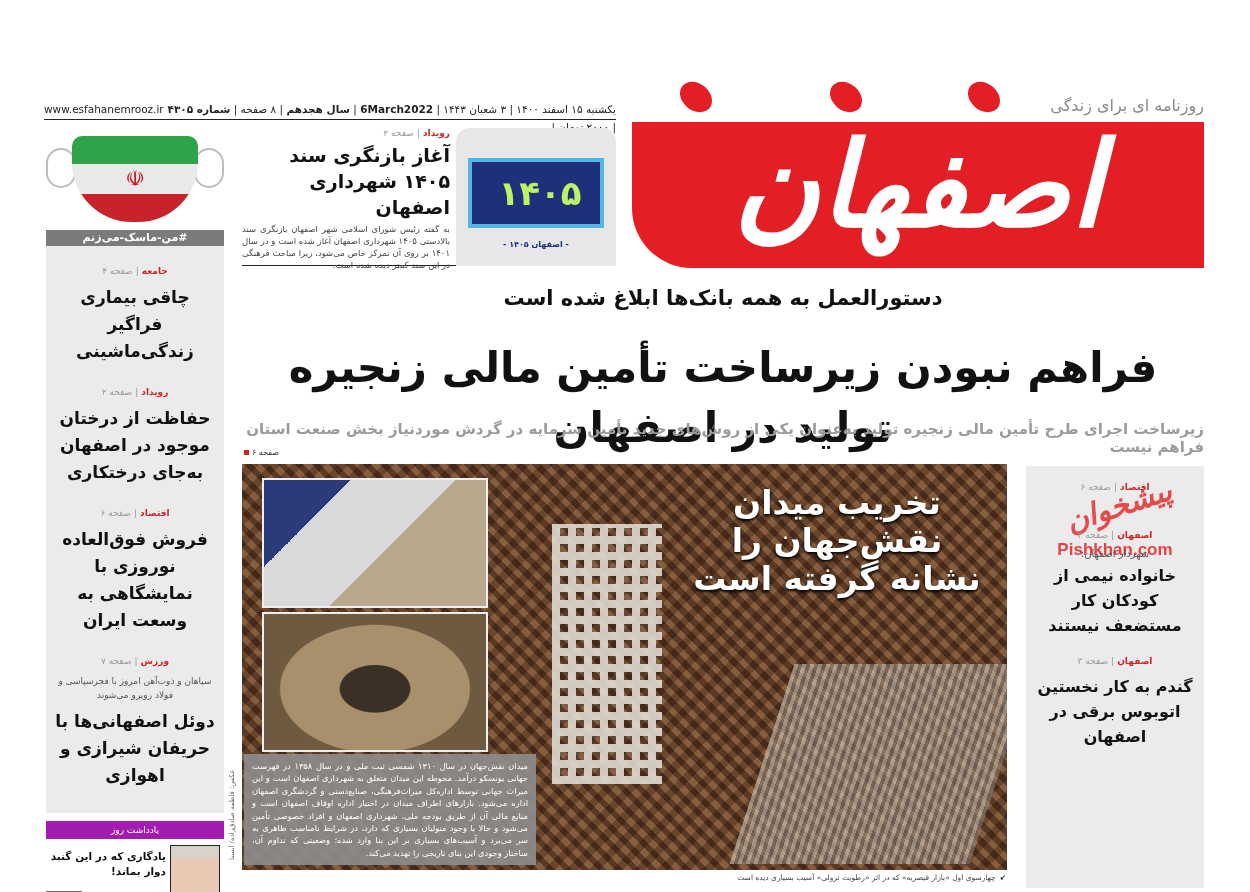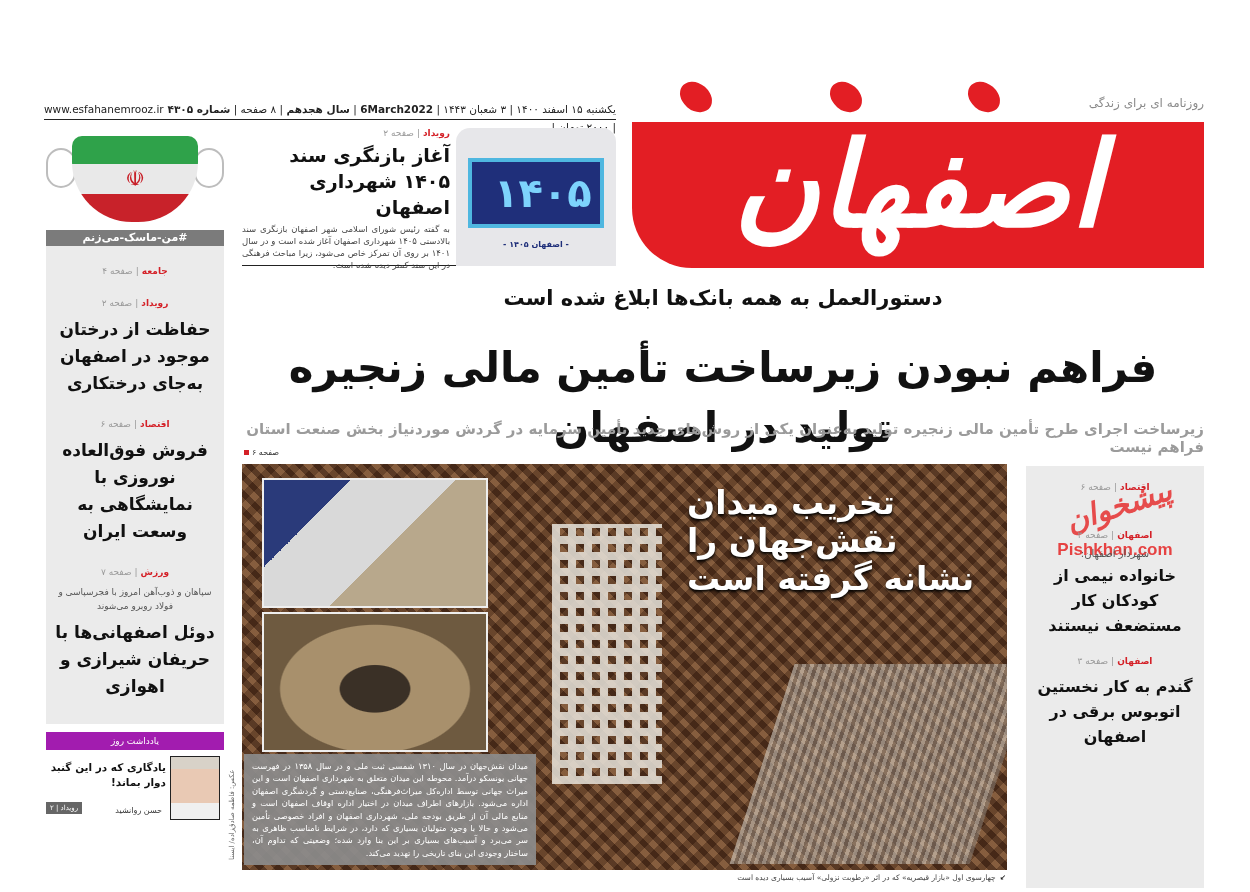--- a/index.html
+++ b/index.html
@@ -4,31 +4,31 @@
 <style>
   * { box-sizing: border-box; margin: 0; padding: 0; }
   html, body { width: 1250px; height: 892px; background: #ffffff; overflow: hidden; }
   body { position: relative; font-family: "DejaVu Sans", sans-serif; color: #111; }
 
   
   .masthead { position: absolute; left: 632px; top: 72px; width: 572px; height: 196px; }
   .logo-band { position: absolute; left: 0; top: 50px; width: 572px; height: 146px; background: #e31e24; border-bottom-left-radius: 60px; }
   .logo-text { position: absolute; left: 0; top: 30px; width: 572px; height: 166px; color: #fff; font-family: "DejaVu Serif", serif; font-weight: bold; font-size: 118px; line-height: 166px; text-align: center; letter-spacing: -2px; font-style: italic; }
   .logo-dot { position: absolute; width: 28px; height: 34px; background: #e31e24; border-radius: 40% 60% 40% 60%; transform: rotate(-30deg); }
-  .tagline { position: absolute; right: 0; top: 24px; font-size: 12px; color: #8a8a8a; }
+  .tagline { position: absolute; right: 0; top: 24px; font-size: 16px; color: #8a8a8a; }
 
   
   .infobar { position: absolute; left: 44px; top: 100px; width: 572px; height: 20px; border-bottom: 1.5px solid #222; font-size: 10.5px; line-height: 18px; color: #222; display: flex; justify-content: space-between; direction: rtl; }
   .infobar b { font-weight: bold; }
 
   
   .teaser { position: absolute; left: 242px; top: 128px; width: 374px; height: 138px; border-bottom: 1.5px solid #222; }
   .teaser-img { position: absolute; right: 0; top: 0; width: 160px; height: 138px; background: #e7e7ea; border-radius: 14px 14px 0 0; }
   .tile { position: absolute; left: 12px; top: 30px; width: 136px; height: 70px; background: #1f2f7a; border: 4px solid #4fb7e0; }
-  .tile-inner { position: absolute; left: 22px; top: 12px; width: 92px; height: 38px; color: #7dd3fc; font-weight: bold; font-size: 40px; line-height: 38px; text-align: center; letter-spacing: 4px; }
+  .tile-inner { position: absolute; left: 22px; top: 12px; width: 92px; height: 38px; color: #bef264; font-weight: bold; font-size: 34px; line-height: 38px; text-align: center; letter-spacing: 4px; }
   .tile-cap { position: absolute; left: 0; right: 0; top: 112px; text-align: center; font-size: 8px; color: #1f2f7a; font-weight: bold; }
   .teaser-text { position: absolute; left: 0; top: 0; width: 208px; direction: rtl; text-align: right; }
   .kicker { font-size: 9px; color: #999; }
   .kicker .sec { color: #d42027; font-weight: bold; }
   .kicker .bar { color: #999; padding: 0 3px; }
   .teaser-title { font-size: 19px; font-weight: bold; line-height: 26px; margin-top: 4px; }
   .teaser-body { font-size: 8.5px; line-height: 12px; color: #444; margin-top: 3px; text-align: justify; }
 
   
   .overline { position: absolute; left: 242px; top: 286px; width: 962px; text-align: center; font-size: 21px; font-weight: bold; direction: rtl; }
@@ -67,21 +67,21 @@
       repeating-linear-gradient(-45deg, rgba(40,20,10,.4) 0 8px, rgba(180,140,100,.25) 8px 16px),
       #6b4a33; }
   .lattice { position: absolute; left: 310px; top: 60px; width: 110px; height: 260px;
     background: repeating-linear-gradient(0deg, #e8e4dc 0 8px, transparent 8px 16px),
                 repeating-linear-gradient(90deg, #e8e4dc 0 8px, transparent 8px 16px); opacity: .85; }
   .lattice2 { position: absolute; left: 520px; top: 200px; width: 240px; height: 200px;
     background: repeating-linear-gradient(90deg, #d9d5cc 0 4px, #8c8278 4px 8px); opacity: .55; transform: skewX(-18deg); }
   .inset { position: absolute; left: 20px; width: 226px; border: 2px solid #eee; }
   .inset1 { top: 14px; height: 130px; background: linear-gradient(135deg, #2a3a7a 0 25%, #d9d9d9 25% 55%, #b8a88c 55% 100%); }
   .inset2 { top: 148px; height: 140px; background: radial-gradient(ellipse at 50% 55%, #3a3026 0 22%, #a8906c 23% 60%, #6e5a40 61%); }
-  .photo-title { position: absolute; right: 20px; top: 20px; width: 300px; text-align: left; color: #fff; font-size: 33px; font-weight: bold; line-height: 38px; direction: rtl; text-shadow: 0 2px 3px #000; }
+  .photo-title { position: absolute; right: 20px; top: 20px; width: 300px; text-align: center; color: #fff; font-size: 33px; font-weight: bold; line-height: 38px; direction: rtl; text-shadow: 0 2px 3px #000; }
   .photo-caption { position: absolute; left: 2px; top: 290px; width: 292px; padding: 6px 8px; background: rgba(140,140,140,.92); color: #fff; font-size: 8.3px; line-height: 12.4px; direction: rtl; text-align: justify; border-radius: 0; }
   .credit { position: absolute; left: 228px; top: 770px; width: 12px; height: 118px; writing-mode: vertical-rl; transform: rotate(180deg); font-size: 7px; color: #666; direction: rtl; }
   .photo-sub { position: absolute; left: 700px; top: 873px; width: 306px; text-align: right; font-size: 7.5px; color: #444; direction: rtl; }
   .photo-sub .arr { font-weight: bold; color: #111; padding-left: 4px; }
 
   
   .rightcol { position: absolute; left: 1026px; top: 466px; width: 178px; height: 422px; background: #ebebeb; direction: rtl; text-align: center; padding: 16px 8px; }
   .rightcol .kicker { text-align: center; margin-bottom: 8px; }
   .rstory { margin-bottom: 18px; position: relative; }
   .rstory-title { font-size: 16px; font-weight: bold; line-height: 25px; }
@@ -145,20 +145,21 @@
       <div class="mask-w">
           <span>☫</span>
         </div>
       <div class="mask-r"></div>
     </div>
   </div>
   <div class="hashtag">#من-ماسک-می‌زنم</div>
   <div class="lpanel">
     <div class="story">
       <div class="kicker"><span class="sec">جامعه</span><span class="bar">|</span><span>صفحه ۴</span></div>
+      <div class="story-title">چاقی بیماری فراگیر زندگی‌ماشینی</div>
     </div>
     <div class="story">
       <div class="kicker"><span class="sec">رویداد</span><span class="bar">|</span><span>صفحه ۲</span></div>
       <div class="story-title">حفاظت از درختان موجود در اصفهان به‌جای درختکاری</div>
     </div>
     <div class="story">
       <div class="kicker"><span class="sec">اقتصاد</span><span class="bar">|</span><span>صفحه ۶</span></div>
       <div class="story-title">فروش فوق‌العاده نوروزی با نمایشگاهی به وسعت ایران</div>
     </div>
     <div class="story" style="margin-bottom:4px">

